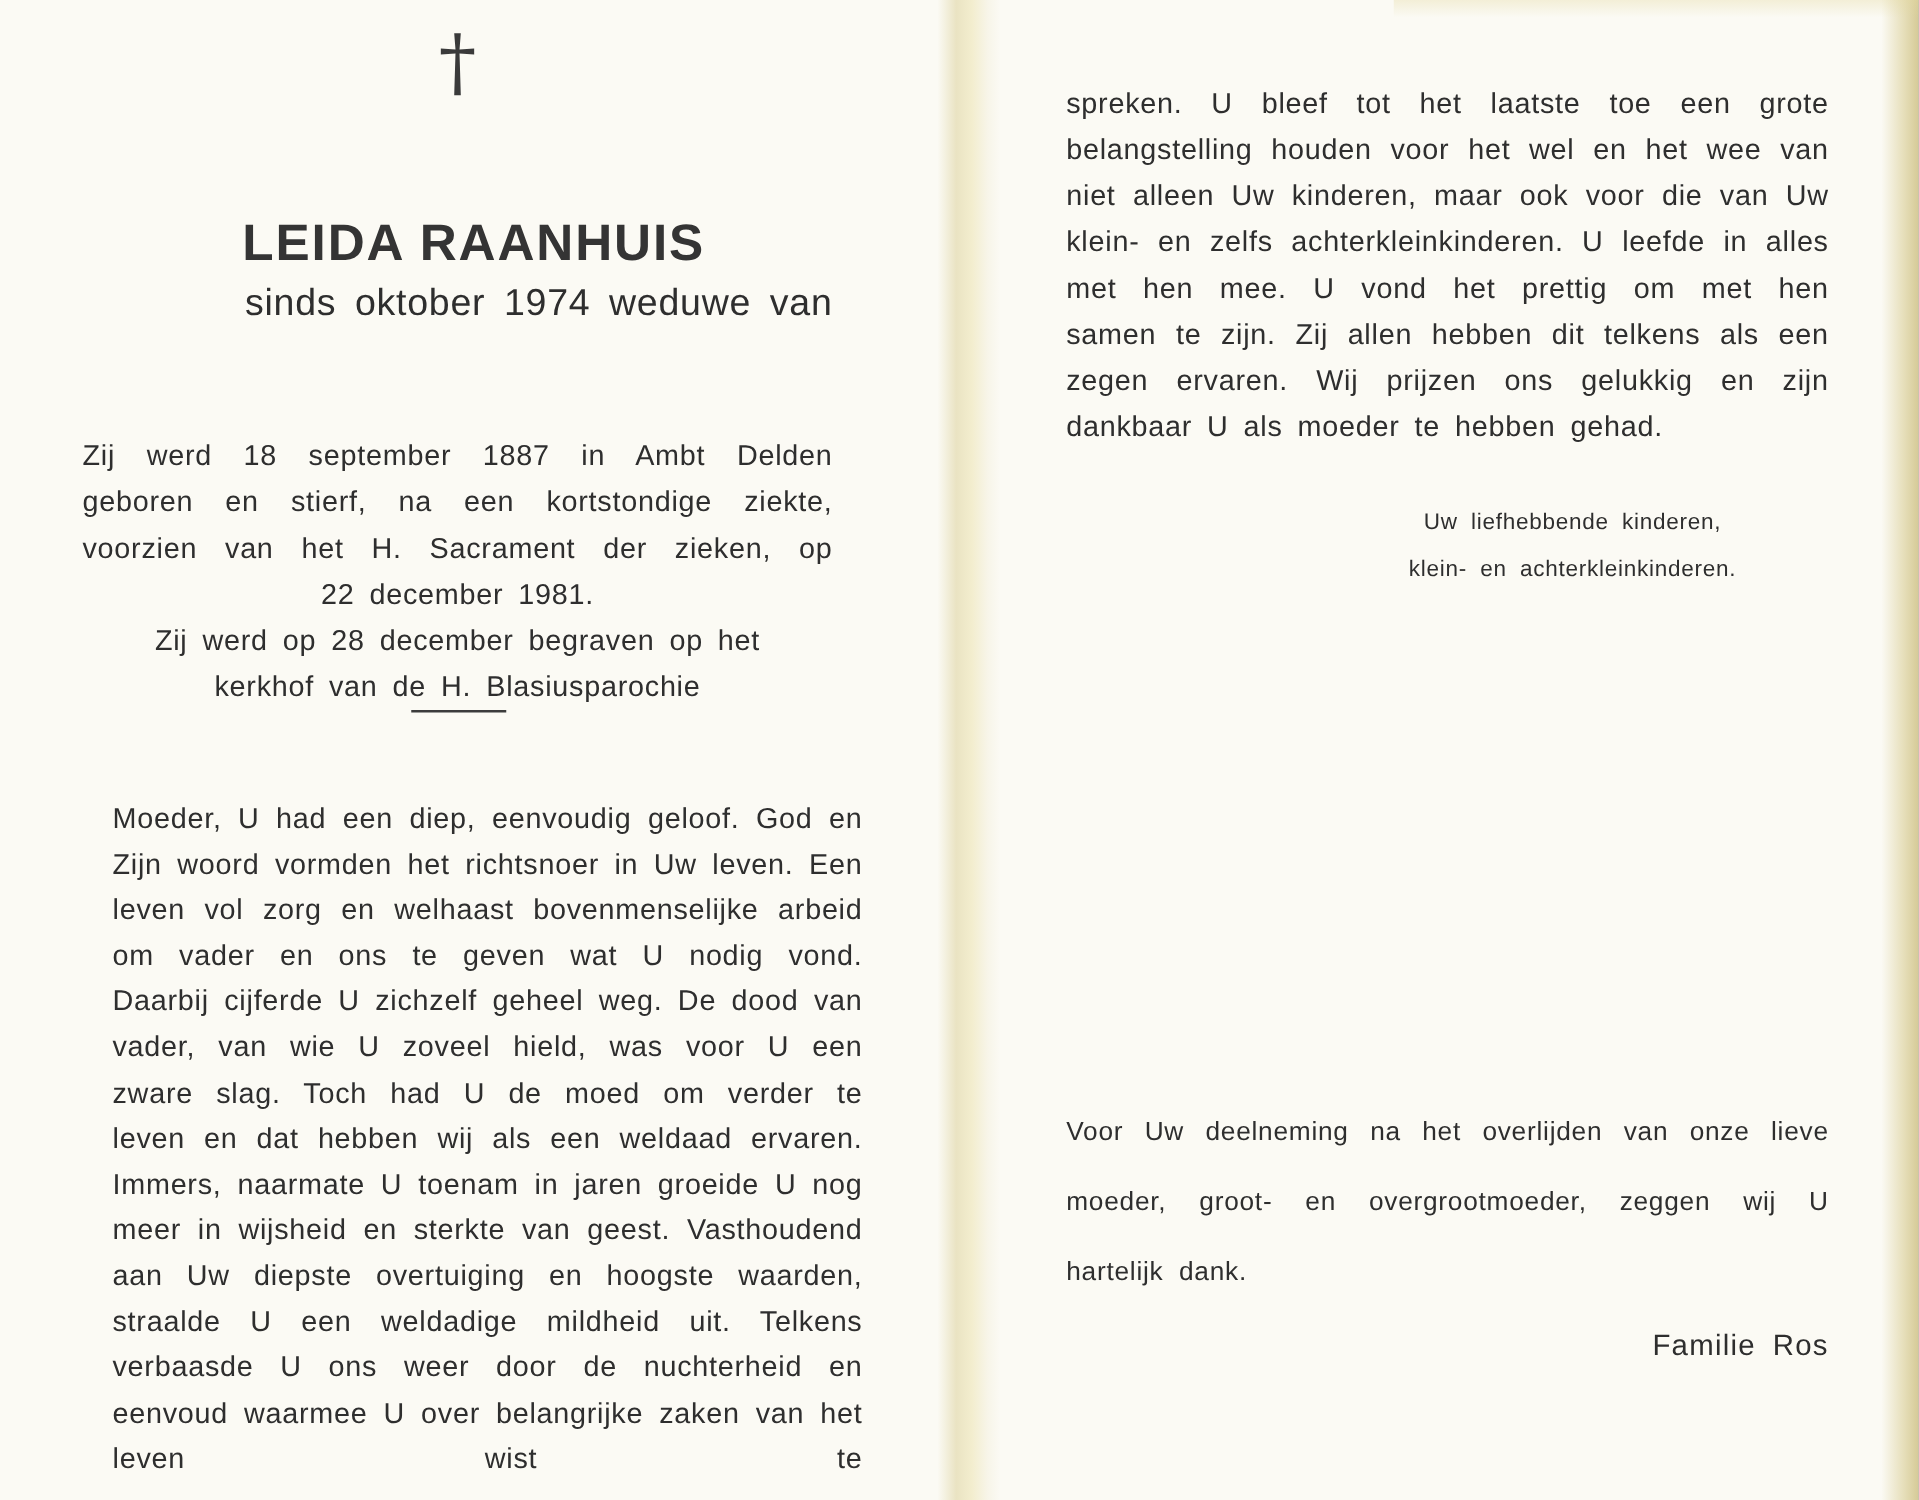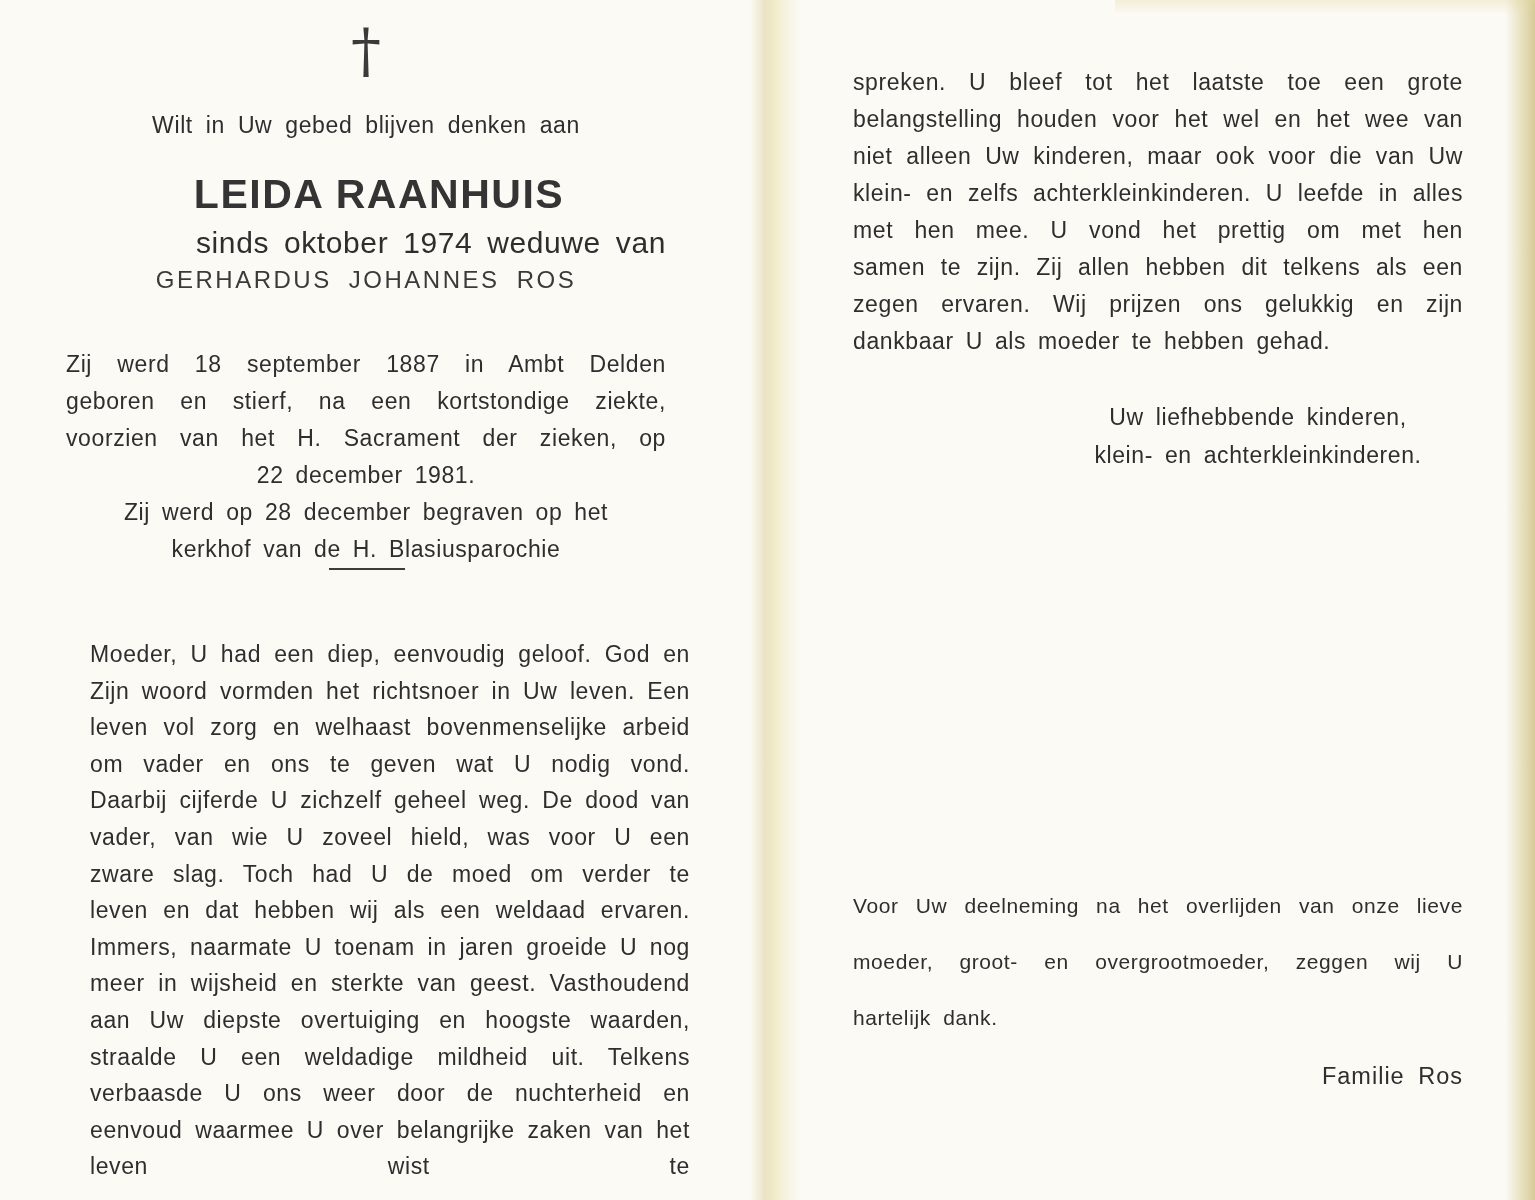--- a/index.html
+++ b/index.html
@@ -93,21 +93,21 @@
     text-align-last:justify;
     margin-left:24px;
   }
 
   .continuation-par {
     position:absolute; top:64px; left:0; width:100%;
   }
 
   .signature-block {
     position:absolute; top:398px; left:200px; width:410px;
-    text-align:center; font-size:23px; line-height:38px;
+    text-align:center; font-size:18px; line-height:38px;
     letter-spacing:0.6px; word-spacing:5px;
   }
 
   .thanks-block {
     position:absolute; top:878px; left:0; width:100%;
     font-size:21px; line-height:56px;
     letter-spacing:0.6px; word-spacing:6px;
     text-align:justify;
   }
 
@@ -119,27 +119,25 @@
 </head>
 <body>
 
 <div class="card">
 
   <div class="page page-left">
     <div class="col-left">
 
       <div class="cross">†</div>
 
-      <div class="intro-line">Wilt in Uw gebed blijven denken aan</div>
 
       <h1 class="deceased-name">LEIDA RAANHUIS</h1>
 
       <div class="widow-line">sinds oktober 1974 weduwe van</div>
 
-      <div class="husband-name">GERHARDUS JOHANNES ROS</div>
 
       <div class="bio-block body-text">
         <div class="bio-justified">Zij werd 18 september 1887 in Ambt Delden geboren en stierf, na een kortstondige ziekte, voorzien van het H. Sacrament der zieken, op</div>
         <div class="bio-centered">22 december 1981.</div>
         <div class="bio-centered">Zij werd op 28 december begraven op het</div>
         <div class="bio-centered">kerkhof van de H. Blasiusparochie</div>
       </div>
 
       <div class="divider"></div>
 

